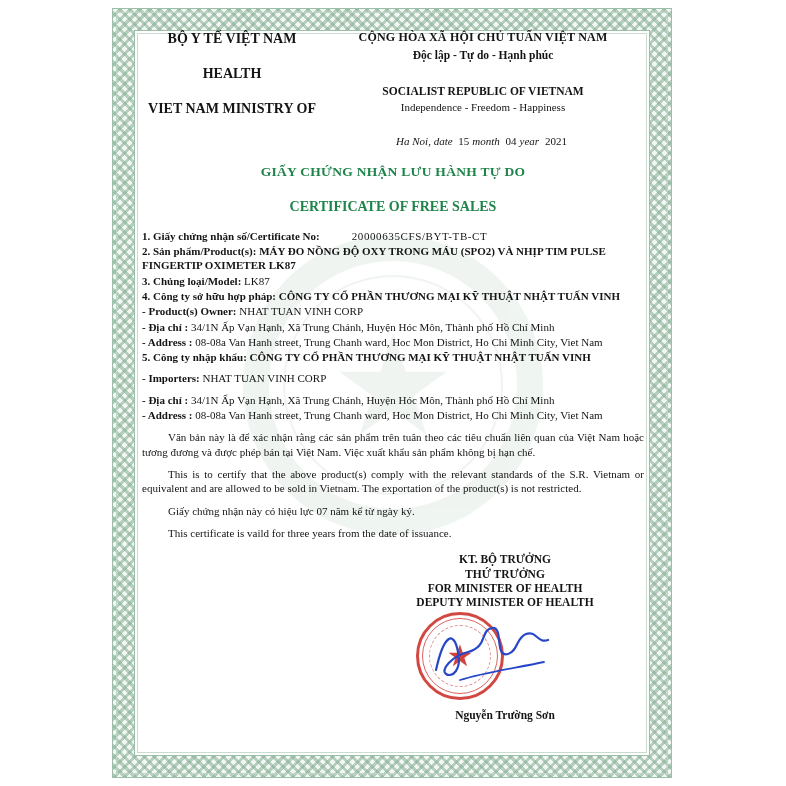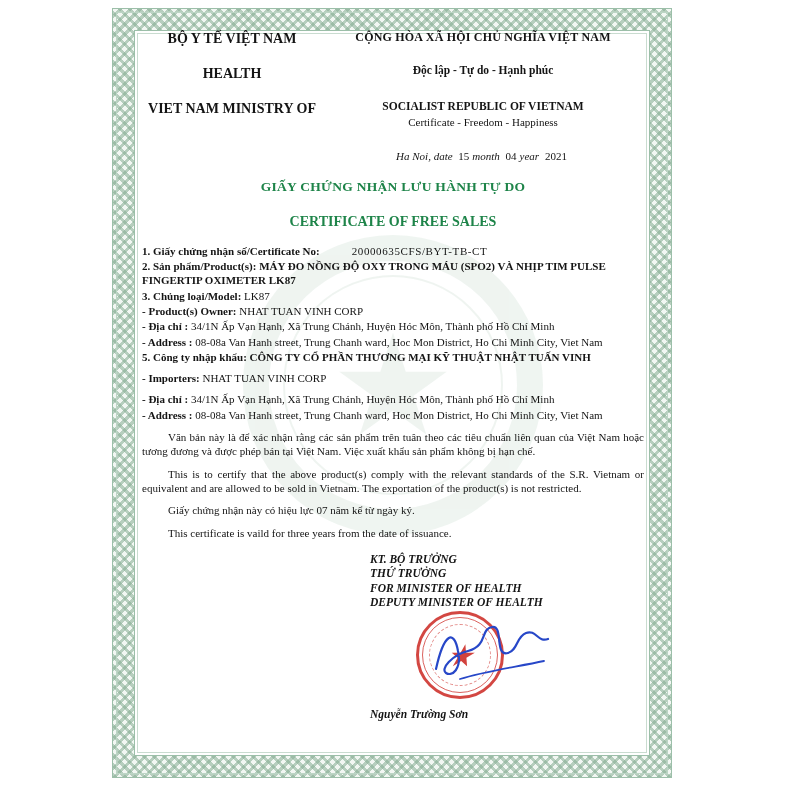--- a/index.html
+++ b/index.html
@@ -34,21 +34,21 @@
 
   .content { position:absolute; left:142px; top:30px; width:502px; z-index:2;
     font-size:11px; line-height:1.3; }
 
   
   .h-row { display:flex; }
   .h-left { width:180px; text-align:center; font-weight:bold; font-size:14px; }
   .h-left .hl { margin-bottom:17px; }
   .h-right { flex:1; text-align:center; }
   .r1 { font-weight:bold; font-size:12px; letter-spacing:0.2px; }
-  .r2 { font-weight:bold; font-size:11.5px; margin-top:17px; }
+  .r2 { font-weight:bold; font-size:11.5px; margin-top:2px; }
   .r3 { font-weight:bold; font-size:11.5px; margin-top:21px; }
   .r4 { font-size:11px; margin-top:2px; }
   .rdate { font-style:italic; font-size:11px; margin-top:19px; }
   .rdate .fill { font-style:normal; padding:0 3px; }
 
   
   .title { text-align:center; margin-top:15px; color:#1e8449; font-weight:bold; }
   .t1 { font-size:13.5px; letter-spacing:0.3px; }
   .t2 { font-size:14px; margin-top:17px; }
 
@@ -57,21 +57,21 @@
   .line { margin:1px 0; }
   .bold { font-weight:bold; }
   .lbl { font-weight:bold; }
   .certno { margin-left:32px; letter-spacing:0.6px; }
   .gap-top { margin-top:7px; }
 
   .para { text-indent:26px; text-align:justify; margin-top:8px; }
 
   
   .sig-block { width:270px; margin-left:auto; margin-right:4px; margin-top:12px;
-    font-weight:bold; font-size:11.5px; line-height:1.25;font-style:italic; }
+    text-align:center; font-weight:bold; font-size:11.5px; line-height:1.25; }
   .stamp-zone { position:relative; height:96px; font-weight:normal; }
   .seal { position:absolute; left:46px; top:2px; width:88px; height:88px; }
   .seal-ring  { position:absolute; inset:0; border-radius:50%; border:3px solid rgba(205,45,40,0.88); }
   .seal-ring2 { position:absolute; inset:6px; border-radius:50%; border:1px solid rgba(205,45,40,0.75); }
   .seal-ring3 { position:absolute; inset:13px; border-radius:50%; border:1px dashed rgba(205,45,40,0.55); }
   .seal-star  { position:absolute; inset:0; display:flex; align-items:center; justify-content:center;
     color:rgba(205,45,40,0.9); font-size:30px; }
   .signature-svg { position:absolute; left:58px; top:6px; }
   .signer { margin-top:2px; font-size:11.5px; }
 </style>
@@ -90,24 +90,24 @@
 
   <div class="content">
 
     <div class="h-row">
       <div class="h-left">
         <div class="hl">BỘ Y TẾ VIỆT NAM</div>
         <div class="hl">HEALTH</div>
         <div class="hl">VIET NAM MINISTRY OF</div>
       </div>
       <div class="h-right">
-        <div class="r1">CỘNG HÒA XÃ HỘI CHỦ NGHĨA VIỆT NAM</div>
+        <div class="r1">CỘNG HÒA XÃ HỘI CHỦ TUẤN VIỆT NAM</div>
         <div class="r2">Độc lập - Tự do - Hạnh phúc</div>
         <div class="r3">SOCIALIST REPUBLIC OF VIETNAM</div>
-        <div class="r4">Certificate - Freedom - Happiness</div>
+        <div class="r4">Independence - Freedom - Happiness</div>
         <div class="rdate">
           <span>Ha Noi, date</span>
           <span class="fill">15</span><span>month</span>
           <span class="fill">04</span><span>year</span>
           <span class="fill">2021</span>
         </div>
       </div>
     </div>
 
     <div class="title">
@@ -124,20 +124,24 @@
       <div class="line bold">
         <span>2. Sản phẩm/Product(s):</span>
         <span>MÁY ĐO NỒNG ĐỘ OXY TRONG MÁU (SPO2) VÀ NHỊP TIM PULSE FINGERTIP OXIMETER LK87</span>
       </div>
 
       <div class="line">
         <span class="lbl">3. Chủng loại/Model:</span>
         <span>LK87</span>
       </div>
 
+      <div class="line bold">
+        <span>4. Công ty sở hữu hợp pháp:</span>
+        <span>CÔNG TY CỔ PHẦN THƯƠNG MẠI KỸ THUẬT NHẬT TUẤN VINH</span>
+      </div>
 
       <div class="line">
         <span class="lbl">- Product(s) Owner:</span>
         <span>NHAT TUAN VINH CORP</span>
       </div>
 
       <div class="line">
         <span class="lbl">- Địa chỉ :</span>
         <span>34/1N Ấp Vạn Hạnh, Xã Trung Chánh, Huyện Hóc Môn, Thành phố Hồ Chí Minh</span>
       </div>

